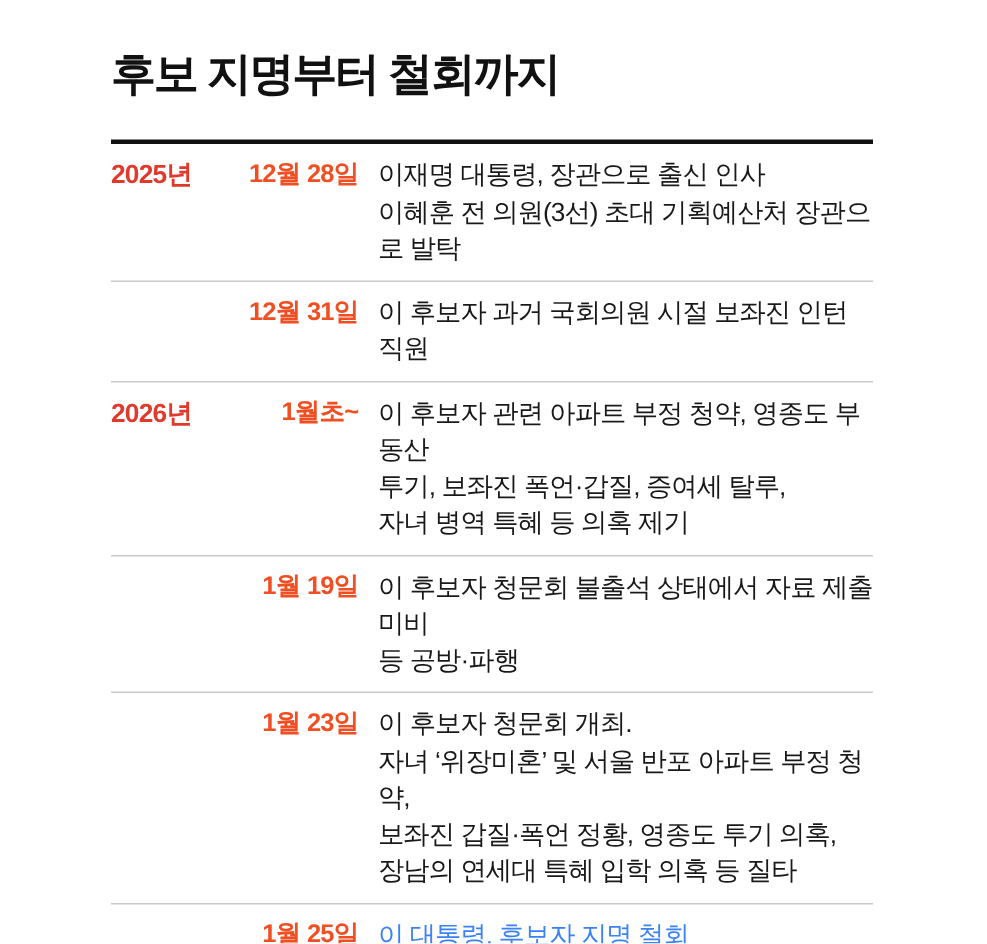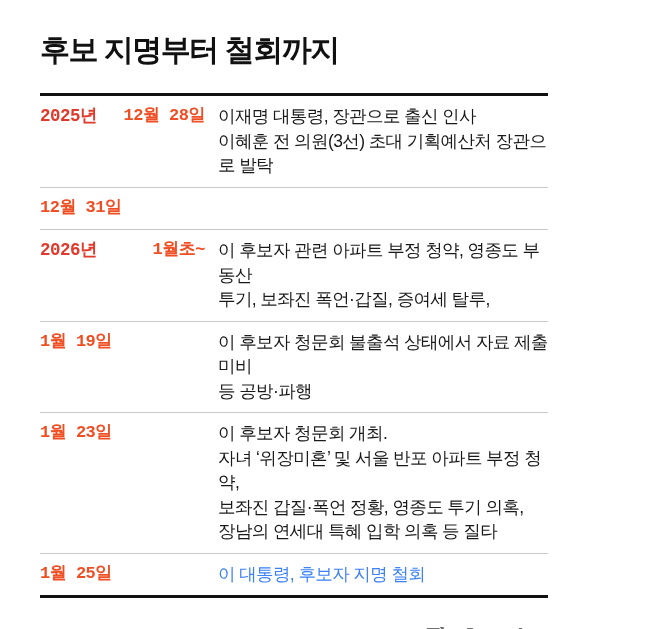--- a/index.html
+++ b/index.html
@@ -9,20 +9,21 @@
   }
   .page {
     position: relative;
     width: 588px;
     height: 629px;
     background: #ffffff;
     overflow: hidden;
     font-family: "Liberation Sans", "DejaVu Sans", sans-serif;
     box-sizing: border-box;
     padding: 34px 40px 0 40px;
+    margin-left: 34px;
   }
   .title {
     margin: 0 0 27px 0;
     font-size: 30px;
     line-height: 32px;
     font-weight: 900;
     letter-spacing: -1.5px;
     color: #111111;
   }
   .timeline {
@@ -34,23 +35,22 @@
     grid-template-columns: 165px 1fr;
     column-gap: 13px;
     padding: 8px 0 9px 0;
     border-bottom: 1px solid var(--divider-color, #c9c9c9);
   }
   .row:last-child {
     border-bottom: none;
   }
   .datecell {
     display: flex;
-    justify-content: space-between;
+    justify-content: flex-end;
     align-items: flex-start;
-    font-family: Liberation Mono, monospace;
   }
   .year {
     margin-right: auto;
     color: var(--year-color, #e03a2c);
     font-weight: 700;
     font-size: 17.5px;
     line-height: 24.5px;
     letter-spacing: -0.5px;
     white-space: nowrap;
   }
@@ -105,31 +105,33 @@
           <div class="line">이혜훈 전 의원(3선) 초대 기획예산처 장관으로 발탁</div>
         </div>
   </div>
 
   <div class="row">
     <div class="datecell">
 
       <span class="date">12월 31일</span>
     </div>
     <div class="desc">
+          <div class="line">이 후보자 과거 국회의원 시절 보좌진 인턴 직원</div>
         </div>
   </div>
 
   <div class="row">
     <div class="datecell">
       <span class="year">2026년</span>
       <span class="date">1월초~</span>
     </div>
     <div class="desc">
           <div class="line">이 후보자 관련 아파트 부정 청약, 영종도 부동산</div>
           <div class="line">투기, 보좌진 폭언·갑질, 증여세 탈루,</div>
+          <div class="line">자녀 병역 특혜 등 의혹 제기</div>
         </div>
   </div>
 
   <div class="row">
     <div class="datecell">
 
       <span class="date">1월 19일</span>
     </div>
     <div class="desc">
           <div class="line">이 후보자 청문회 불출석 상태에서 자료 제출 미비</div>

